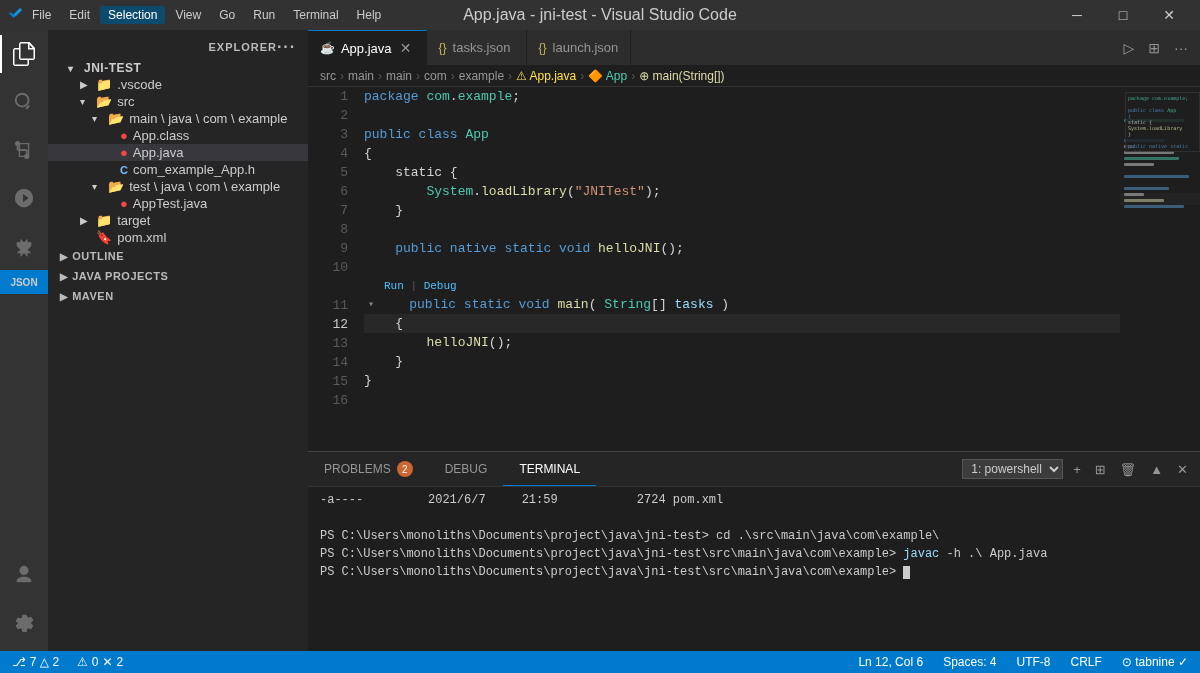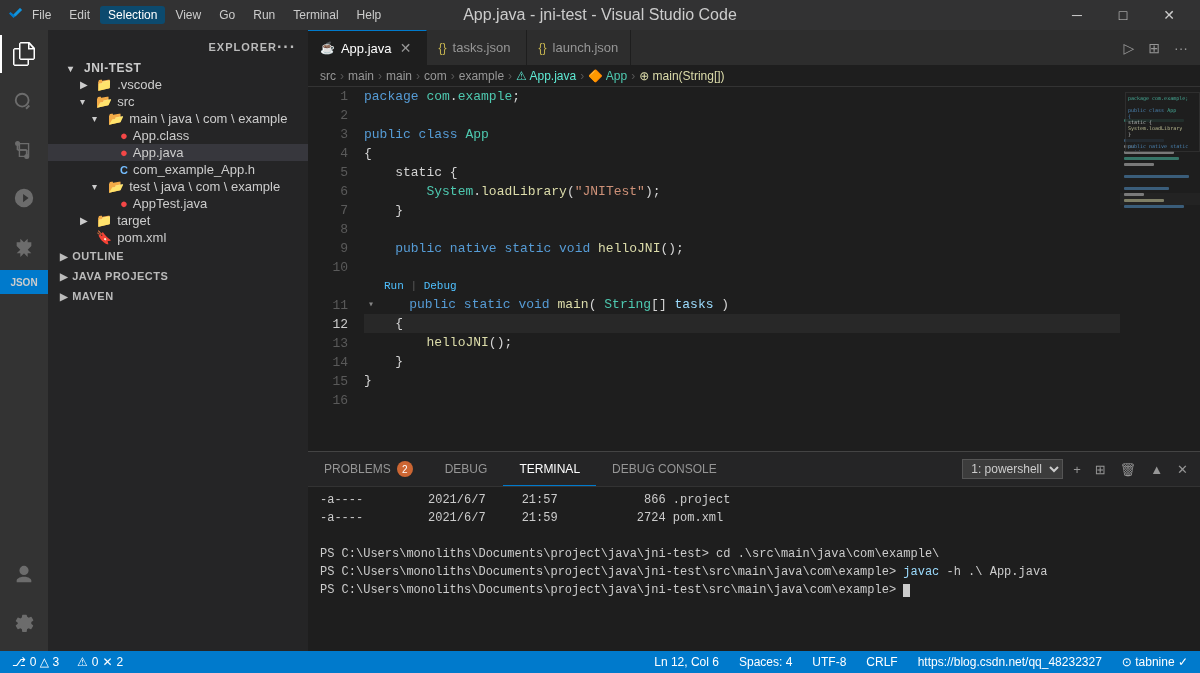--- a/index.html
+++ b/index.html
@@ -605,21 +605,21 @@
       <span>src</span>
       <span class="breadcrumb-sep">›</span>
       <span>main</span>
       <span class="breadcrumb-sep">›</span>
       <span>main</span>
       <span class="breadcrumb-sep">›</span>
       <span>com</span>
       <span class="breadcrumb-sep">›</span>
       <span>example</span>
       <span class="breadcrumb-sep">›</span>
-      <span style="color:#5eead4;">⚠ App.java</span>
+      <span style="color:#fde047;">⚠ App.java</span>
       <span class="breadcrumb-sep">›</span>
       <span style="color:#4ec9b0;">🔶 App</span>
       <span class="breadcrumb-sep">›</span>
       <span style="color:#dcdcaa;">⊕ main(String[])</span>
     </div>
 
     <div id="editor-main">
 
       <div id="line-numbers">
         <span class="line-num">1</span>
@@ -724,51 +724,47 @@
         <div class="panel-tab">
           <span>PROBLEMS</span>
           <span class="panel-badge">2</span>
         </div>
         <div class="panel-tab">
           <span>DEBUG</span>
         </div>
         <div class="panel-tab active">
           <span>TERMINAL</span>
         </div>
-        <div class="panel-tab">
-          <span>DEBUG CONSOLE</span>
-        </div>
         <div id="panel-actions">
           <select style="background:#3c3c3c;color:#cccccc;border:1px solid #555;font-size:12px;padding:1px 4px;cursor:pointer;">
             <option>1: powershell</option>
           </select>
           <span class="panel-action">+</span>
           <span class="panel-action">⊞</span>
           <span class="panel-action">🗑</span>
           <span class="panel-action">▲</span>
           <span class="panel-action">✕</span>
         </div>
       </div>
       <div id="terminal-content">
-        <div class="terminal-line">-a----         2021/6/7     21:57            866 .project</div>
         <div class="terminal-line">-a----         2021/6/7     21:59           2724 pom.xml</div>
         <div class="terminal-line">&nbsp;</div>
         <div class="terminal-line">PS C:\Users\monoliths\Documents\project\java\jni-test&gt; cd .\src\main\java\com\example\</div>
         <div class="terminal-line">PS C:\Users\monoliths\Documents\project\java\jni-test\src\main\java\com\example&gt; <span style="color:#9cdcfe;">javac</span> -h .\ App.java</div>
         <div class="terminal-line">PS C:\Users\monoliths\Documents\project\java\jni-test\src\main\java\com\example&gt; <span class="terminal-cursor"></span></div>
       </div>
     </div>
   </div>
 </div>
 
 <div id="status-bar">
   <div id="status-left">
     <div class="status-item">
       <span>⎇</span>
-      <span>0 △ 3</span>
+      <span>7 △ 2</span>
     </div>
     <div class="status-item">
       <span>⚠</span>
       <span>0</span>
       <span>✕</span>
       <span>2</span>
     </div>
   </div>
   <div id="status-right">
     <div class="status-item">
@@ -777,19 +773,16 @@
     <div class="status-item">
       <span>Spaces: 4</span>
     </div>
     <div class="status-item">
       <span>UTF-8</span>
     </div>
     <div class="status-item">
       <span>CRLF</span>
     </div>
     <div class="status-item">
-      <span>https://blog.csdn.net/qq_48232327</span>
-    </div>
-    <div class="status-item">
       <span>⊙ tabnine ✓</span>
     </div>
   </div>
 </div>
 
 </body></html>

